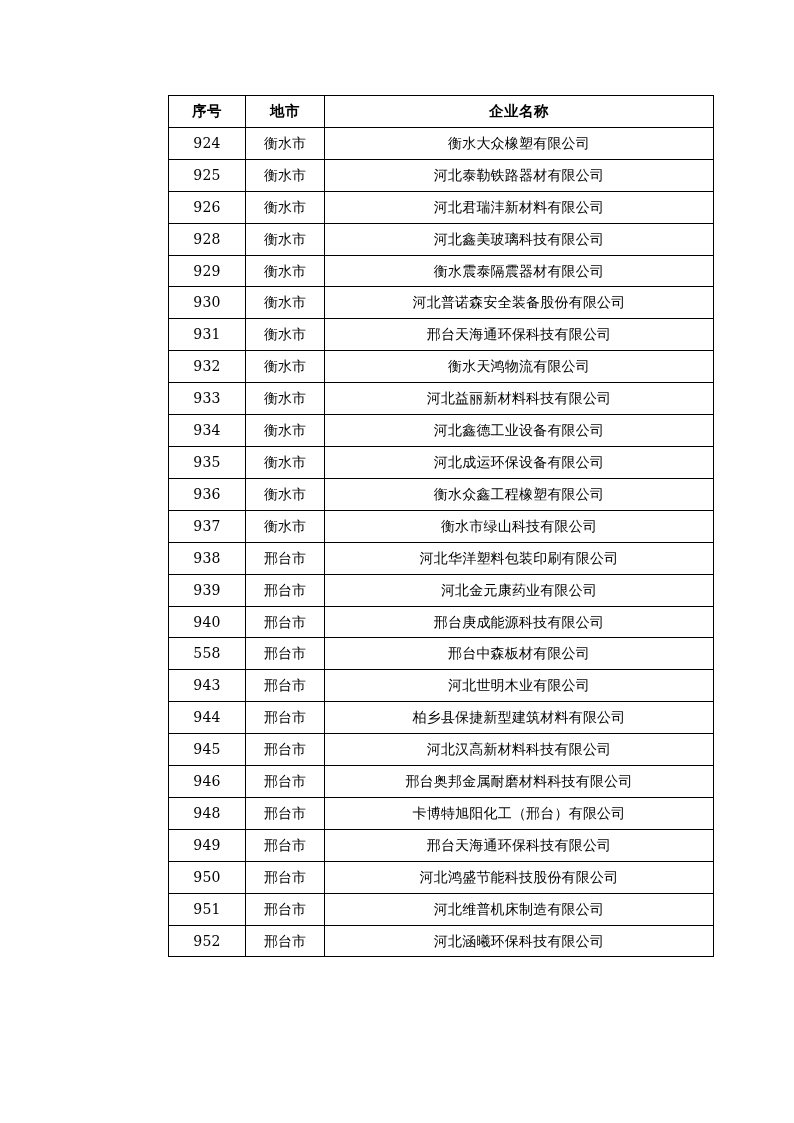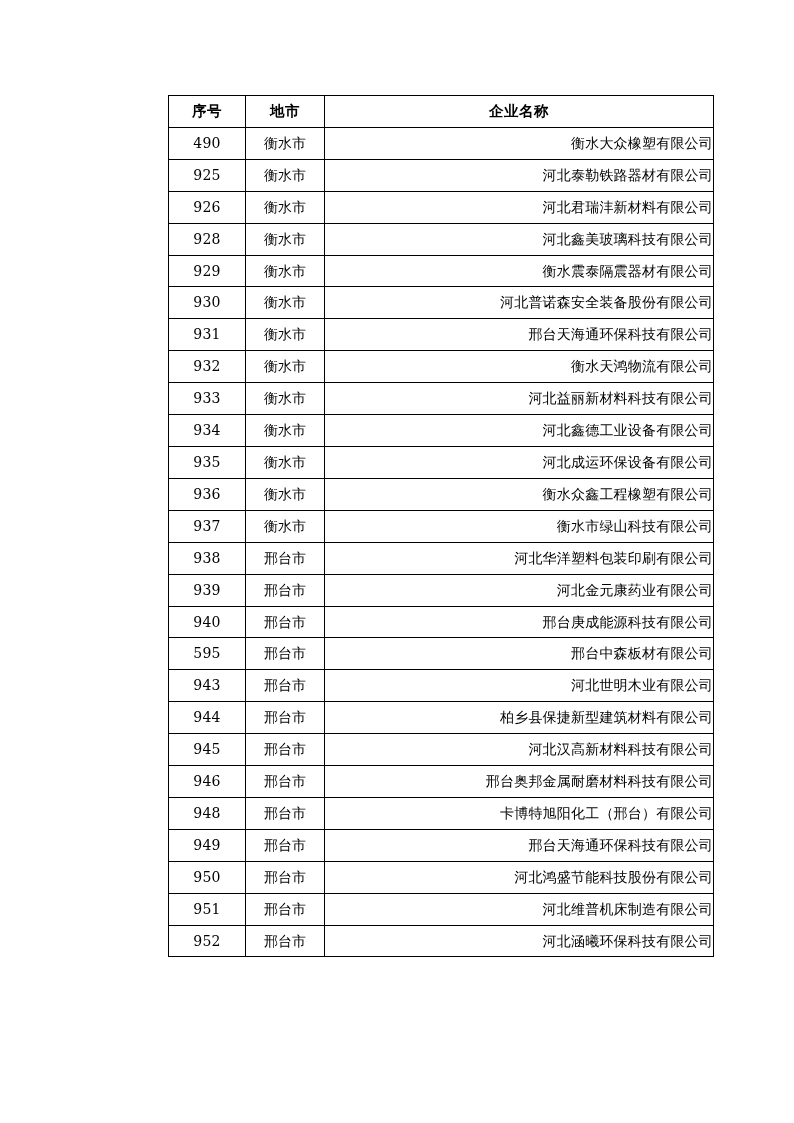--- a/index.html
+++ b/index.html
@@ -61,21 +61,20 @@
     font-family: "DejaVu Serif", "Liberation Serif", serif;
     font-size: 14px;
     letter-spacing: 0.3px;
   }
   table.enterprise-table tbody td.cell-city {
     font-size: 14px;
   }
   table.enterprise-table tbody td.cell-name {
     font-size: 14px;
     letter-spacing: 0.2px;
-    text-align: right;
   }
 </style>
 </head>
 <body>
 
 <div class="page">
   <div class="table-wrap">
     <table class="enterprise-table">
       <colgroup>
         <col class="col-index">
@@ -84,21 +83,21 @@
       </colgroup>
       <thead>
         <tr>
           <th>序号</th>
           <th>地市</th>
           <th>企业名称</th>
         </tr>
       </thead>
       <tbody id="table-body">
           <tr>
-            <td class="cell-index">490</td>
+            <td class="cell-index">924</td>
             <td class="cell-city">衡水市</td>
             <td class="cell-name">衡水大众橡塑有限公司</td>
           </tr>
           <tr>
             <td class="cell-index">925</td>
             <td class="cell-city">衡水市</td>
             <td class="cell-name">河北泰勒铁路器材有限公司</td>
           </tr>
           <tr>
             <td class="cell-index">926</td>
@@ -164,21 +163,21 @@
             <td class="cell-index">939</td>
             <td class="cell-city">邢台市</td>
             <td class="cell-name">河北金元康药业有限公司</td>
           </tr>
           <tr>
             <td class="cell-index">940</td>
             <td class="cell-city">邢台市</td>
             <td class="cell-name">邢台庚成能源科技有限公司</td>
           </tr>
           <tr>
-            <td class="cell-index">595</td>
+            <td class="cell-index">558</td>
             <td class="cell-city">邢台市</td>
             <td class="cell-name">邢台中森板材有限公司</td>
           </tr>
           <tr>
             <td class="cell-index">943</td>
             <td class="cell-city">邢台市</td>
             <td class="cell-name">河北世明木业有限公司</td>
           </tr>
           <tr>
             <td class="cell-index">944</td>

